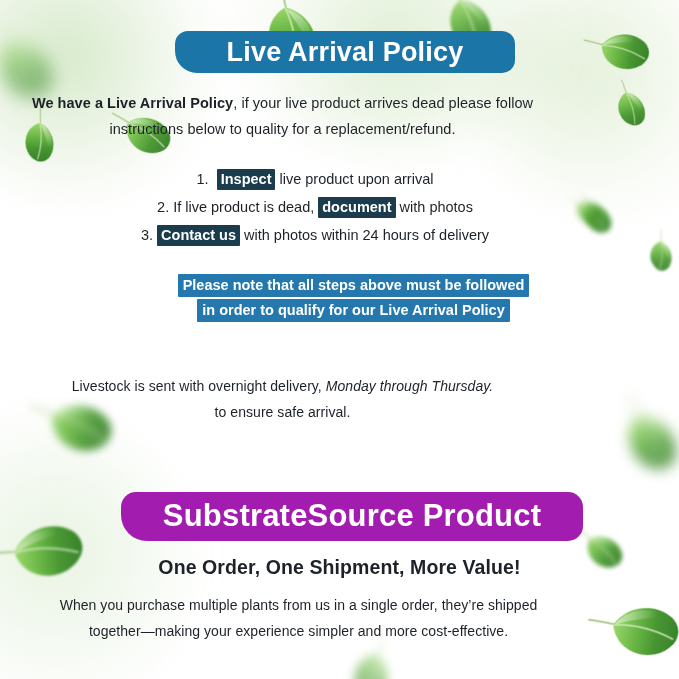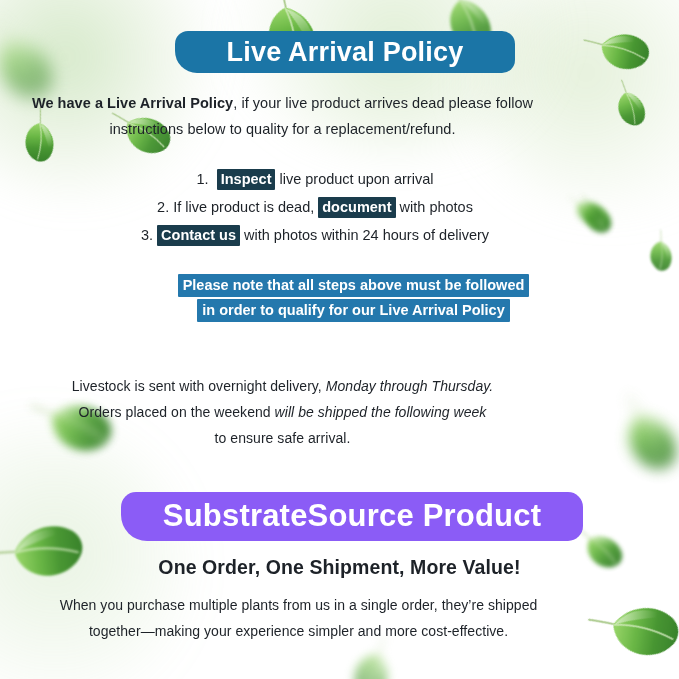--- a/index.html
+++ b/index.html
@@ -81,21 +81,21 @@
     background: #1b75a6;
     border-radius: 13px 13px 13px 22px;
     font-size: 27px;
     padding-bottom: 0;
   }
   #banner-product {
     left: 121px;
     top: 492px;
     width: 462px;
     height: 49px;
-    background: #8b5cf6;
+    background: #a21caf;
     border-radius: 15px 15px 15px 26px;
     font-size: 31px;
     padding-bottom: 2px;
   }
 
   
   .para {
     position: absolute;
     width: 565px;
     left: 0;
@@ -524,23 +524,20 @@
     </span>
     <span class="note-line">
       <span class="hl-blue">in order to qualify for our Live Arrival Policy</span>
     </span>
   </div>
 
   <div class="para" id="shipping-para">
     <div>
       <span>Livestock is sent with overnight delivery, </span><i>Monday through Thursday.</i>
     </div>
-    <div>
-      <span>Orders placed on the weekend </span><i>will be shipped the following week</i>
-    </div>
     <div>to ensure safe arrival.</div>
   </div>
 
   <div class="banner" id="banner-product">
     <span>SubstrateSource Product</span>
   </div>
 
   <div id="subheading">One Order, One Shipment, More Value!</div>
 
   <div class="para" id="value-para">

